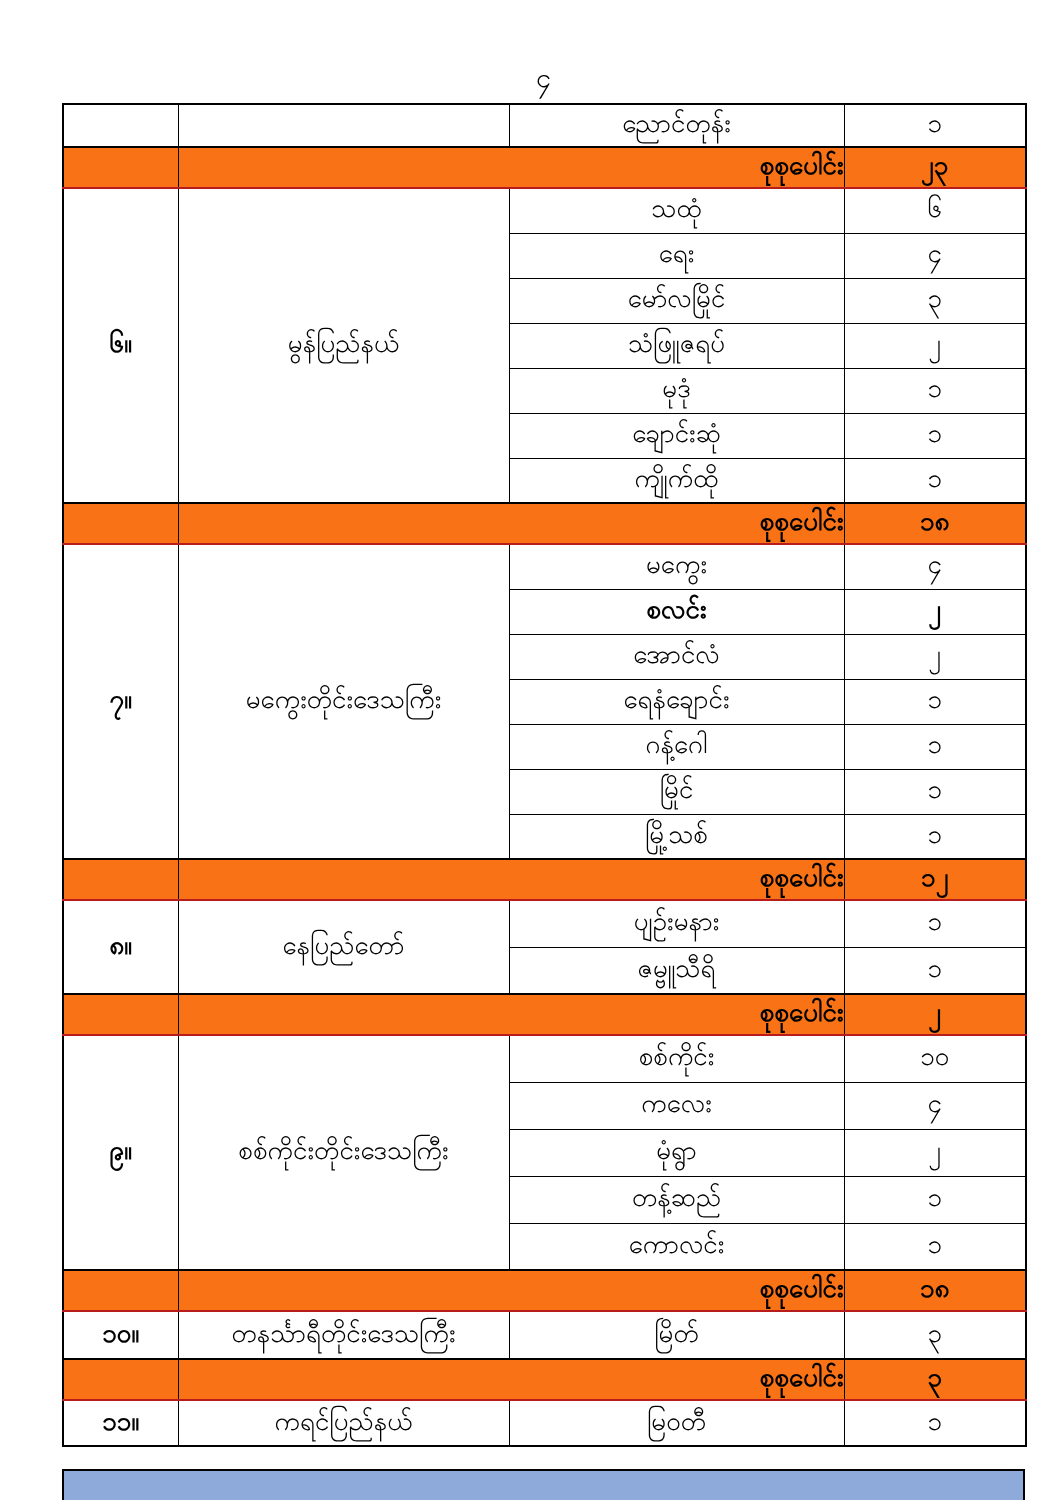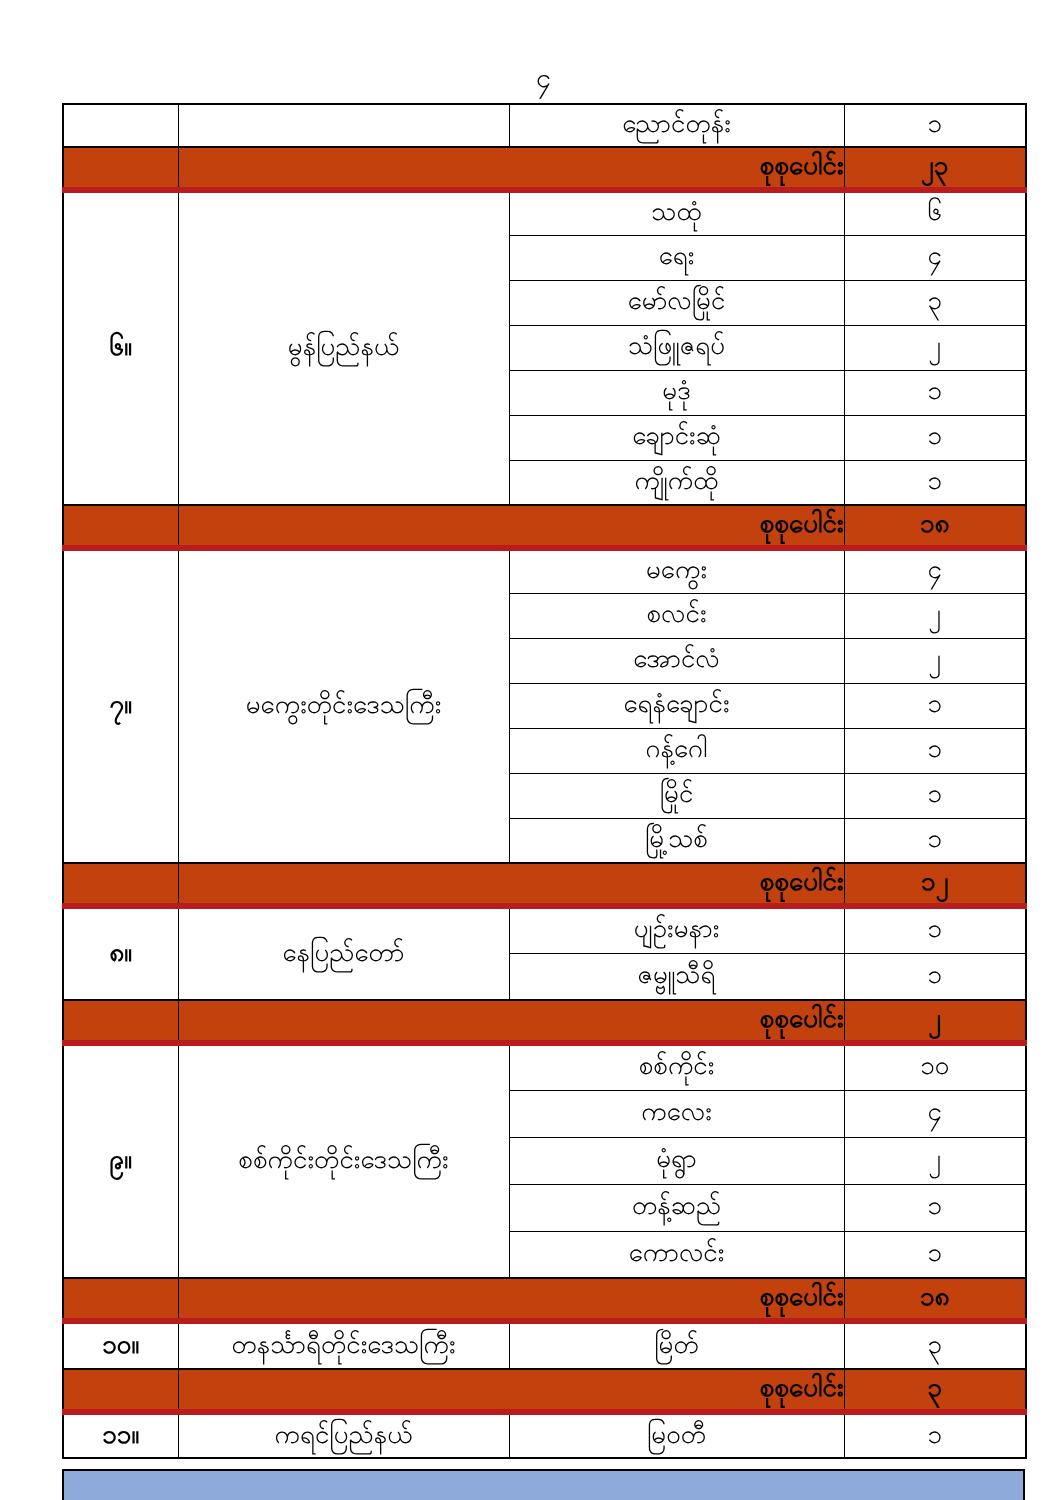--- a/index.html
+++ b/index.html
@@ -34,24 +34,24 @@
   }
   col.c1{width:115px;}
   col.c2{width:331px;}
   col.c3{width:335px;}
   col.c4{width:182px;}
   td.num{text-align:center;font-weight:bold;}
   td.region{text-align:center;padding-left:16px;}
   td.township{text-align:center;padding-left:12px;}
   td.val{text-align:center;}
   tr.total-row td{
-    background:#c2410c;
+    background:#f97316;
     font-weight:bold;
     border-top:2px solid #000;
-    border-bottom:6px solid #b91c1c;
+    border-bottom:2px solid #b91c1c;
   }
   td.total-label{text-align:right;padding-right:14px;}
   .bottom-partial-bar{
     position:absolute;
     left:62px;top:1469px;
     width:963px;height:31px;
     background:#8EAADB;
     border:2px solid #000;
     border-bottom:none;
     box-sizing:border-box;
@@ -120,21 +120,21 @@
       <td class="total-label" colspan="2">စုစုပေါင်း</td>
       <td class="val">၁၈</td>
     </tr>
 
     <tr style="height:45px;">
       <td class="num" rowspan="7">၇။</td>
       <td class="region" rowspan="7">မကွေးတိုင်းဒေသကြီး</td>
       <td class="township">မကွေး</td>
       <td class="val">၄</td>
     </tr>
-    <tr style="height:45px;">
+    <tr style="height:45px;font-weight:bold;">
       <td class="township">စလင်း</td>
       <td class="val">၂</td>
     </tr>
     <tr style="height:45px;">
       <td class="township">အောင်လံ</td>
       <td class="val">၂</td>
     </tr>
     <tr style="height:45px;">
       <td class="township">ရေနံချောင်း</td>
       <td class="val">၁</td>

